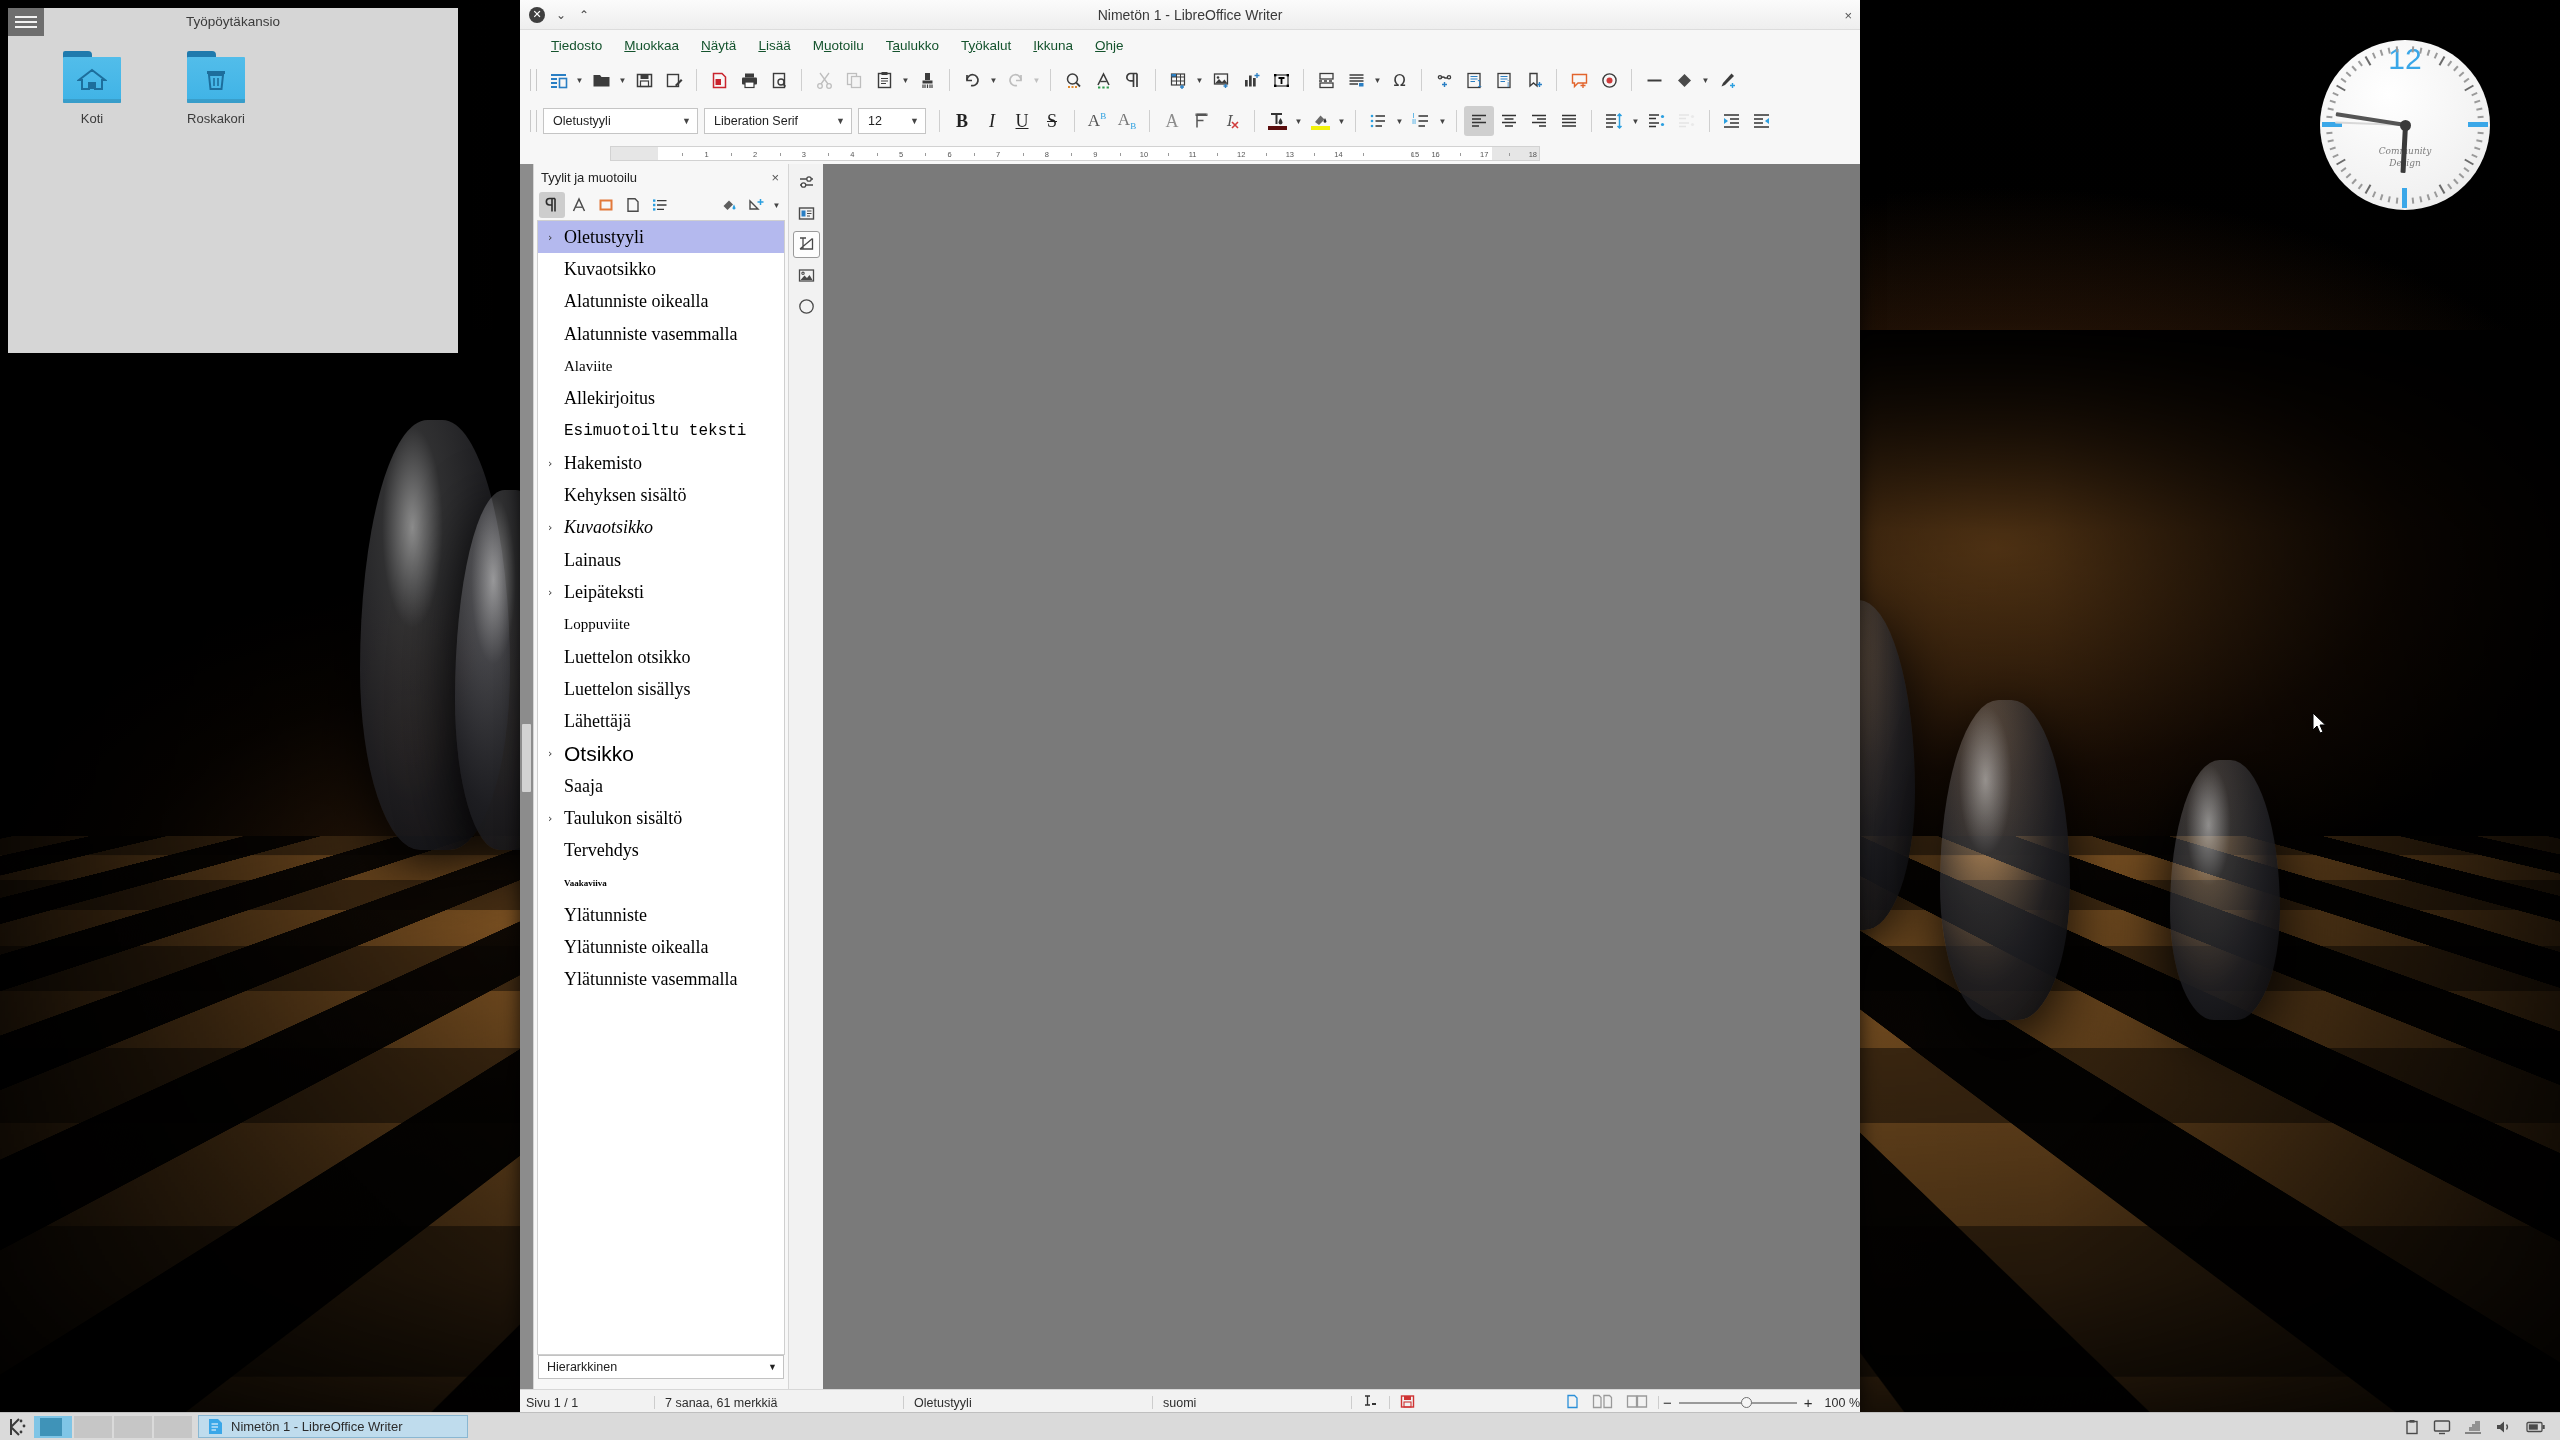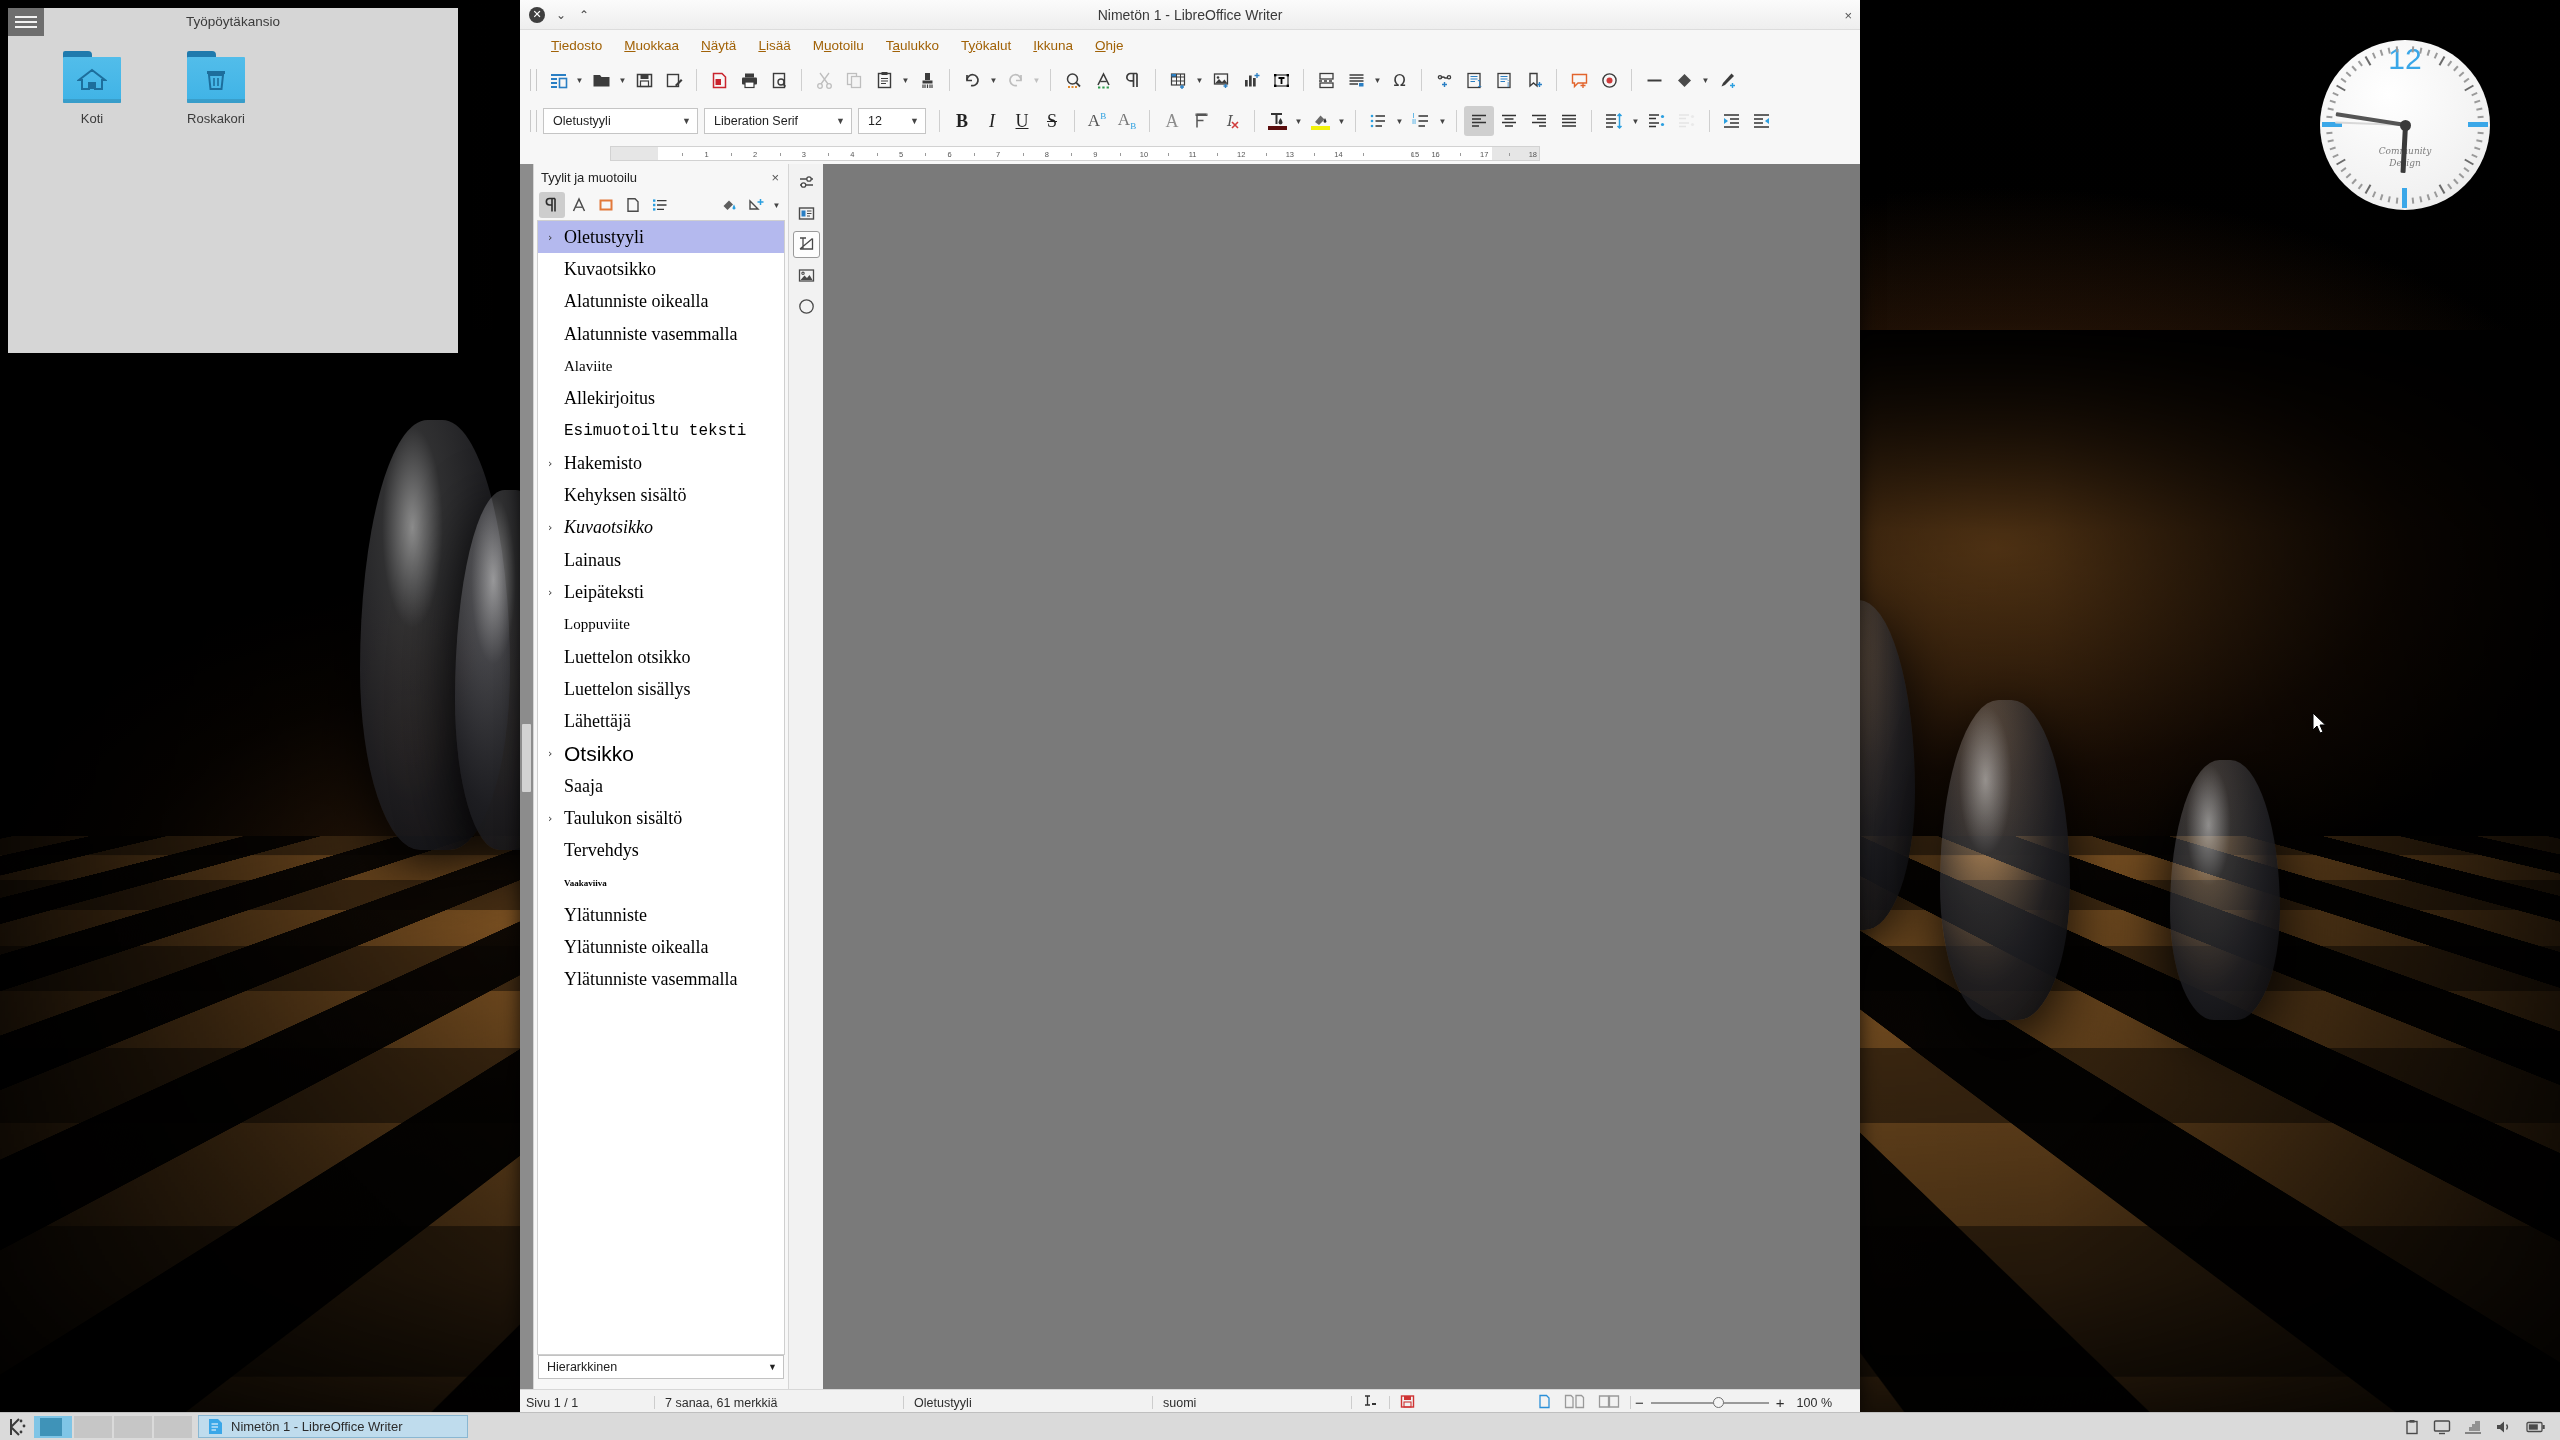--- a/index.html
+++ b/index.html
@@ -152,21 +152,21 @@
     position:absolute; left:0; right:0; text-align:center;
     font-size:14px; color:#3a3a3a;
   }
   .tb-x-right {
     position:absolute; right:8px; top:50%; transform:translateY(-50%);
     font-size:13px; color:#555;
   }
 
   .menubar {
     height:30px; display:flex; align-items:center; gap:0; padding-left:20px;
-    background:#f7f7f7; font-size:13.5px; color:#a16207;
+    background:#f7f7f7; font-size:13.5px; color:#14532d;
   }
   .menubar > span { padding:4px 11px; cursor:default; }
   .menubar u { text-decoration:underline; }
 
   .toolbar {
     display:flex; align-items:center; height:40px; padding-left:10px;
     background:#f7f7f7; gap:0;
   }
   .grip { width:7px; height:22px; border-left:1px solid #c8c8c8; border-right:1px solid #c8c8c8; margin-right:6px; }
   .tbtn {
@@ -1119,21 +1119,21 @@
         </svg>
     </div>
     <div class="sbsep"></div>
     <div class="zoomslider">
       <span style="font-size:15px">−</span>
       <div class="zs-track">
           <div class="zs-knob"></div>
         </div>
       <span style="font-size:15px">+</span>
     </div>
-    <div class="sbi" style="padding-right:28px;padding-left:12px">100 %</div>
+    <div class="sbi" style="padding-right:0;padding-left:12px">100 %</div>
   </div>
 </div>
 
 <svg class="cursor-arrow" width="16" height="24" viewBox="0 0 16 24">
   <path d="M1 1 L1 18 L5 14 L8 21 L11 20 L8 13 L13.5 13 Z" fill="#ffffff" stroke="#000" stroke-width="1"></path>
 </svg>
 
 <div id="taskbar">
   <div class="tb-k">
     <svg width="20" height="20" viewBox="0 0 20 20">

